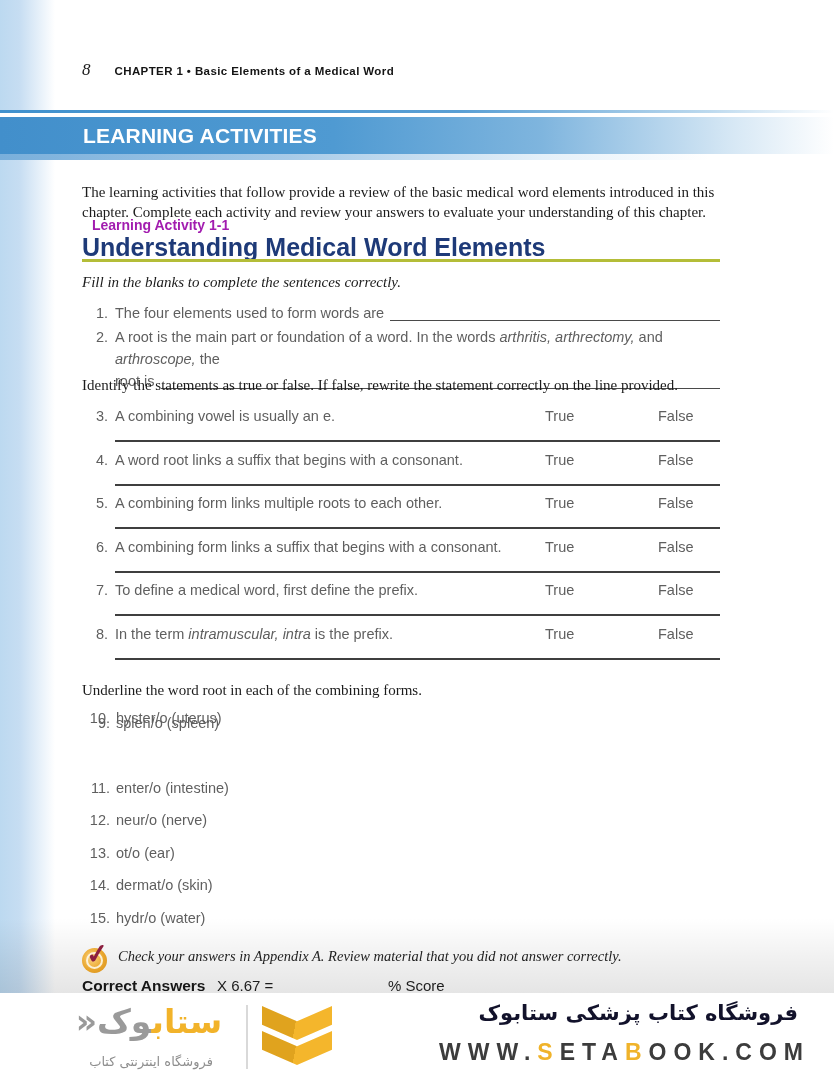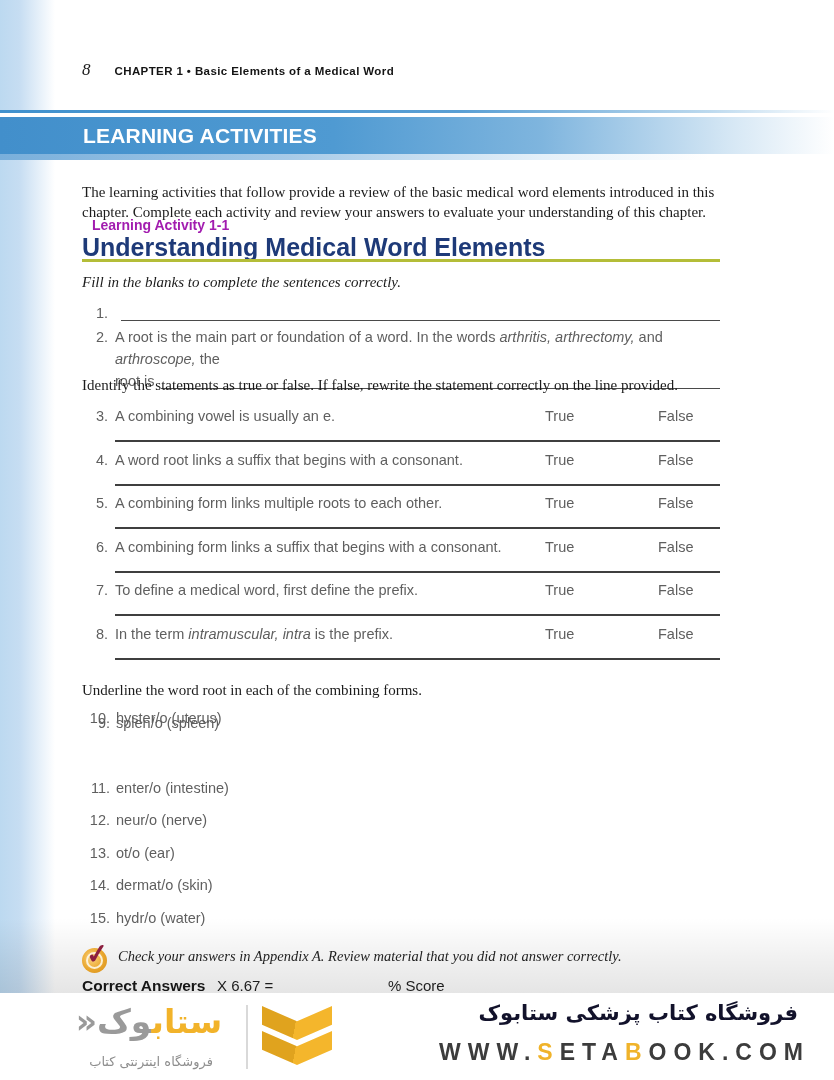--- a/index.html
+++ b/index.html
@@ -103,20 +103,21 @@
   <p class="serif intro">The learning activities that follow provide a review of the basic medical word elements introduced in this chapter. Complete each activity and review your answers to evaluate your understanding of this chapter.</p>
 
   <div class="act-label">Learning Activity 1-1</div>
   <div class="act-title">Understanding Medical Word Elements</div>
   <div class="act-rule"></div>
 
   <div class="serif fill-instr">Fill in the blanks to complete the sentences correctly.</div>
 
   <div class="fi-row" style="top:303px">
     <span class="qnum">1.</span>
+    <span>The four elements used to form words are</span>
     <span class="blank"></span>
   </div>
 
   <div class="q2-block">
     <div class="q2-l1">
       <span class="qnum">2.</span>
       <span><span>A root is the main part or foundation of a word. In the words </span><i>arthritis, arthrectomy,</i><span> and </span><i>arthroscope,</i><span> the</span></span>
     </div>
     <div class="q2-l2">
       <span>root is</span>

